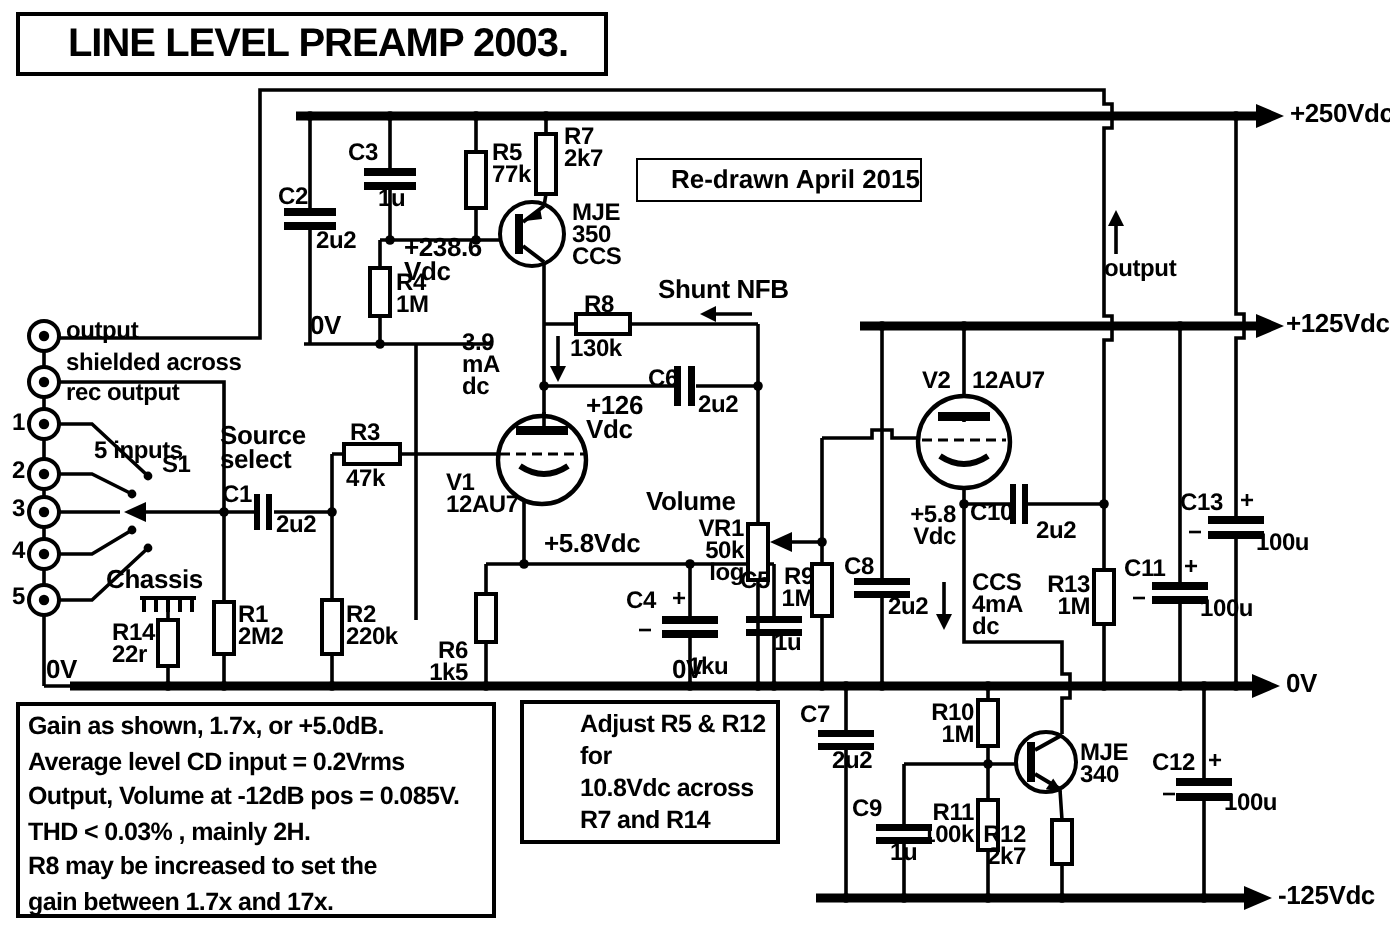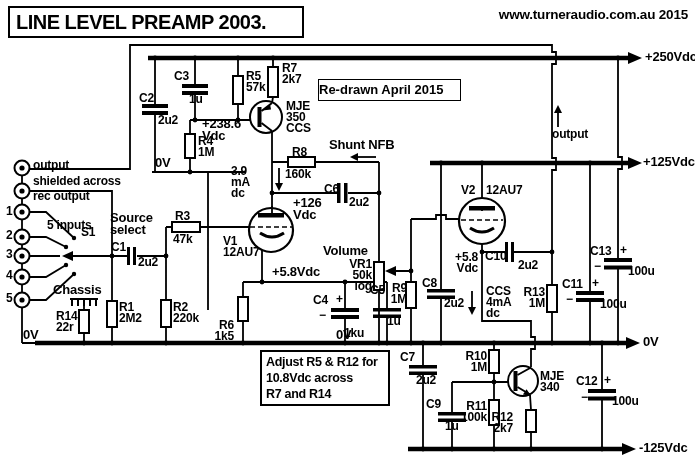--- a/index.html
+++ b/index.html
@@ -7,29 +7,29 @@
          font-family:"Liberation Sans",sans-serif;color:#000;}
   svg{position:absolute;left:0;top:0;}
   .lb{position:absolute;font:bold 12px "Liberation Sans",sans-serif;line-height:11px;
       white-space:pre-line;letter-spacing:-0.2px;}
   .s13{font-size:13px;line-height:12px;}
   .ctr{text-align:left;}
   .rt{text-align:right;}
   .box{position:absolute;border:2px solid #000;background:#fff;}
   #title-box{left:8px;top:6px;width:292px;height:28px;}
   #title-box .t{font:bold 20px "Liberation Sans",sans-serif;line-height:28px;padding-left:6px;
-      letter-spacing:-0.5px;white-space:nowrap;}
+      letter-spacing:-0.5px;white-space:nowrap;text-align:center;}
   #website{right:7px;top:9px;font-size:13.5px;}
   #redrawn-box{left:318px;top:79px;width:141px;height:20px;border-width:1.5px;}
-  #redrawn-box .t{font:bold 13px "Liberation Sans",sans-serif;line-height:20px;text-align:left;}
+  #redrawn-box .t{font:bold 13px "Liberation Sans",sans-serif;line-height:20px;text-align:right;}
   .note{font:bold 12.5px "Liberation Sans",sans-serif;line-height:17.5px;
         letter-spacing:-0.3px;white-space:pre-line;padding:2px 4px;}
   #gain-box{left:8px;top:351px;width:236px;height:104px;}
   #adjust1-box{left:260px;top:350px;width:126px;}
-  #adjust1-box .note,#adjust2-box .note{line-height:16px;}
+  #adjust1-box .note,#adjust2-box .note{line-height:16px;margin-left:24px;}
   #adjust2-box{left:260px;top:424px;width:126px;}
 </style>
 </head>
 <body>
 
 <div id="stage">
 
 <svg width="695" height="468" viewBox="0 0 695 468">
 
   <g stroke="#000" stroke-width="4.5">
@@ -298,21 +298,20 @@
         <circle cx="345" cy="282" r="2.4"></circle>
     <circle cx="482" cy="252" r="2.4"></circle>
         <circle cx="552" cy="252" r="2.4"></circle>
         <circle cx="494" cy="382" r="2.4"></circle>
   </g>
 </svg>
 
 <div id="title-box" class="box">
   <div class="t">LINE LEVEL PREAMP 2003.</div>
 </div>
-<div id="website" class="lb">www.turneraudio.com.au 2015</div>
 <div id="redrawn-box" class="box">
   <div class="t">Re-drawn April 2015</div>
 </div>
 
 <div class="lb s13" style="left:645px;top:51px">+250Vdc</div>
 <div class="lb s13" style="left:643px;top:156px">+125Vdc</div>
 <div class="lb s13" style="left:643px;top:336px">0V</div>
 <div class="lb s13" style="left:639px;top:442px">-125Vdc</div>
 
 <div class="lb" style="left:33px;top:160px">output</div>
@@ -333,33 +332,33 @@
 <div class="lb s13" style="left:23px;top:329px">0V</div>
 
 <div class="lb" style="left:139px;top:93px">C2</div>
 <div class="lb" style="left:158px;top:115px">2u2</div>
 <div class="lb" style="left:174px;top:71px">C3</div>
 <div class="lb" style="left:189px;top:94px">1u</div>
 <div class="lb" style="left:198px;top:136px">R4
 1M</div>
 <div class="lb s13" style="left:155px;top:157px">0V</div>
 <div class="lb" style="left:246px;top:71px">R5
-57k</div>
+77k</div>
 <div class="lb" style="left:282px;top:63px">R7
 2k7</div>
 <div class="lb" style="left:286px;top:101px">MJE
 350
 CCS</div>
 <div class="lb s13 ctr" style="left:202px;top:118px;width:48px">+238.6
 Vdc</div>
 <div class="lb" style="left:231px;top:166px">3.9
 mA
 dc</div>
 <div class="lb" style="left:292px;top:147px">R8</div>
-<div class="lb" style="left:285px;top:169px">160k</div>
+<div class="lb" style="left:285px;top:169px">130k</div>
 <div class="lb s13" style="left:329px;top:139px">Shunt NFB</div>
 <div class="lb s13 ctr" style="left:293px;top:197px;width:42px">+126
 Vdc</div>
 <div class="lb" style="left:324px;top:184px">C6</div>
 <div class="lb" style="left:349px;top:197px">2u2</div>
 <div class="lb" style="left:223px;top:236px">V1
 12AU7</div>
 <div class="lb" style="left:175px;top:211px">R3</div>
 <div class="lb" style="left:173px;top:234px">47k</div>
 <div class="lb" style="left:111px;top:242px">C1</div>
@@ -419,19 +418,27 @@
 100k</div>
 <div class="lb" style="left:540px;top:371px">MJE
 340</div>
 <div class="lb rt" style="left:490px;top:412px;width:23px">R12
 2k7</div>
 <div class="lb" style="left:576px;top:376px">C12</div>
 <div class="lb" style="left:604px;top:375px">+</div>
 <div class="lb" style="left:581px;top:392px">−</div>
 <div class="lb" style="left:612px;top:396px">100u</div>
 
+<div id="gain-box" class="box">
+  <div class="note">Gain as shown, 1.7x, or +5.0dB.
+Average level CD input = 0.2Vrms
+Output, Volume at -12dB pos = 0.085V.
+THD &lt; 0.03% , mainly 2H.
+R8 may be increased to set the
+gain between 1.7x and 17x.</div>
+</div>
 <div id="adjust1-box" class="box">
   <div class="note">Adjust R5 &amp; R12 for
 10.8Vdc across
 R7 and R14</div>
 </div>
 
 </div>
 
 </body></html>

